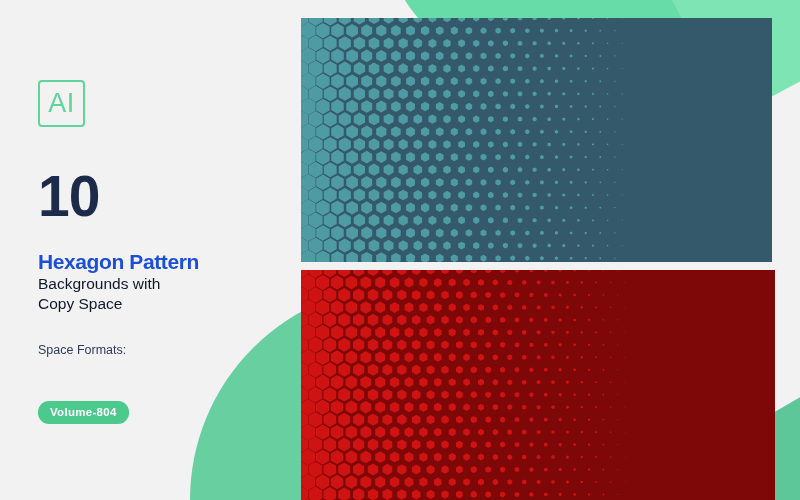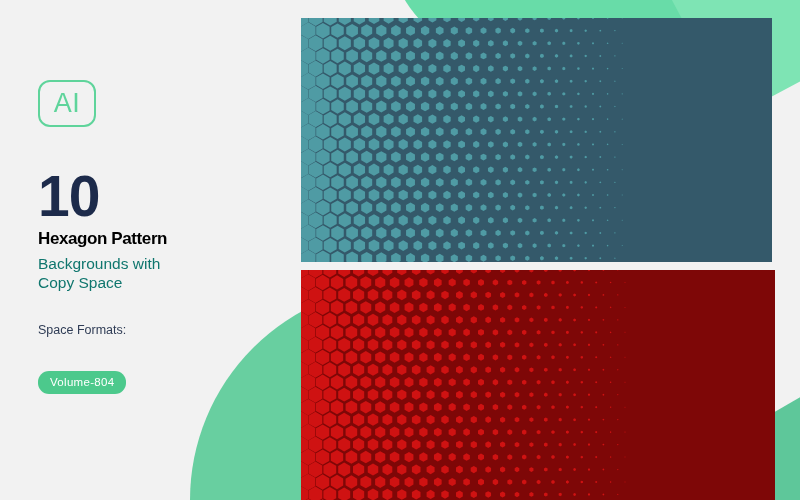--- a/index.html
+++ b/index.html
@@ -62,24 +62,24 @@
 
   
   #info-panel {
     position: absolute;
     left: 38px;
     top: 80px;
     width: 250px;
   }
 
   #ai-badge {
-    width: 58px;
+    width: 47px;
     height: 47px;
     border: 2px solid #5fd49b;
-    border-radius: 12px;
+    border-radius: 4px;
     display: flex;
     align-items: center;
     justify-content: center;
     box-sizing: border-box;
   }
   #ai-badge-label {
     color: #5fd49b;
     font-size: 27px;
     font-weight: 400;
     letter-spacing: 0.5px;
@@ -89,60 +89,59 @@
   #count {
     margin-top: 42px;
     font-size: 57px;
     font-weight: 700;
     color: #1d2b4b;
     line-height: 0.95;
     letter-spacing: -1px;
   }
 
   #headline {
-    margin-top: 7px;
-    font-size: 17px;
+    margin-top: 28px;
+    font-size: 21px;
     font-weight: 700;
-    color: #000000;
+    color: #1d4ed8;
     line-height: 1.08;
     letter-spacing: -0.4px;
     white-space: nowrap;
   }
 
   #subhead {
-    margin-top: 5px;
     font-size: 15.5px;
     font-weight: 400;
-    color: #0f766e;
+    color: #0f172a;
     line-height: 1.28;
   }
 
   #formats-block {
     margin-top: 30px;
   }
   #formats-label {
     font-size: 12.5px;
     color: #2f3c55;
     font-weight: 400;
   }
   #formats-value {
     margin-top: 5px;
     font-size: 14.5px;
     font-weight: 700;
     color: #1d2b4b;
     letter-spacing: 0.6px;
   }
 
   #volume-badge {
-    margin-top: 34px;
+    margin-top: 44px;
     display: inline-block;
     background: #4cc98c;
     color: #ffffff;
     font-size: 11.5px;
-    font-weight: 400;
+    font-weight: 700;
     padding: 5px 12px 6px 12px;
     border-radius: 11px;
     letter-spacing: 0.3px;
   }
 
   
   .panel {
     position: absolute;
     overflow: hidden;
   }

